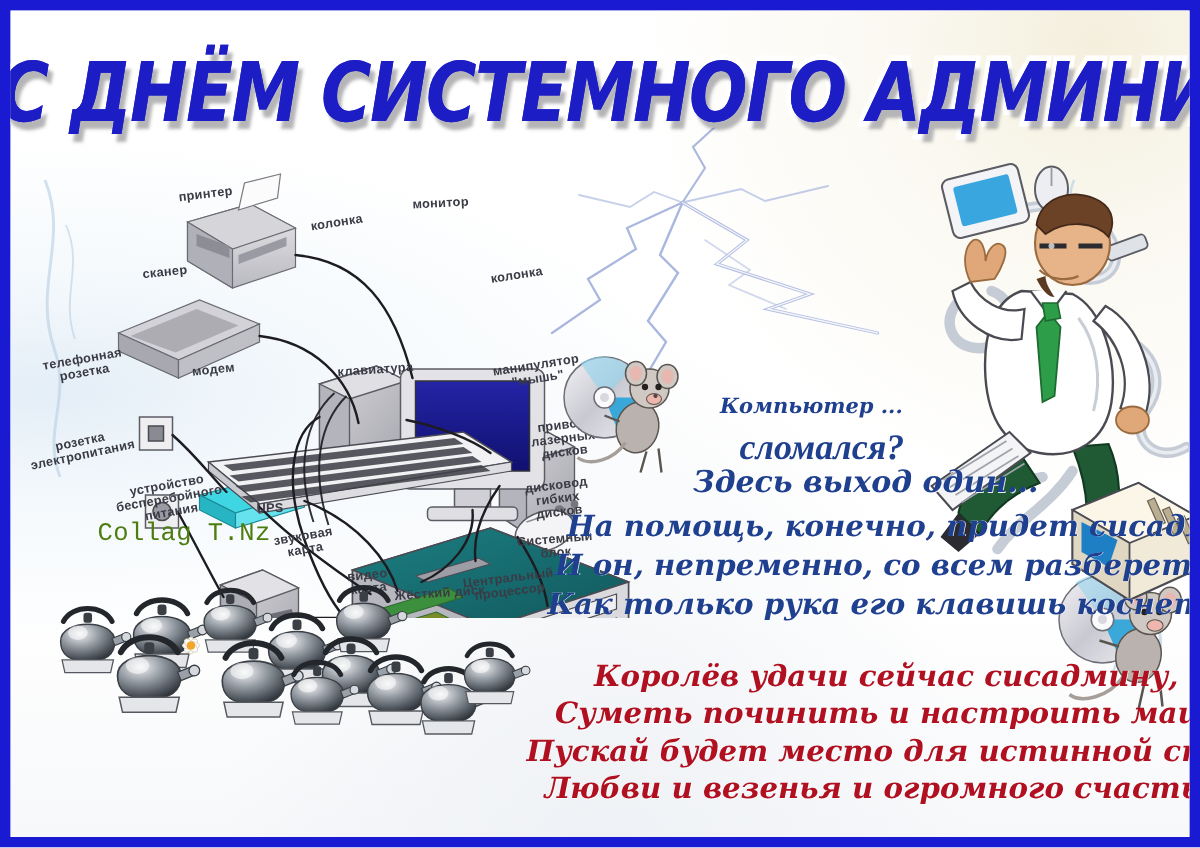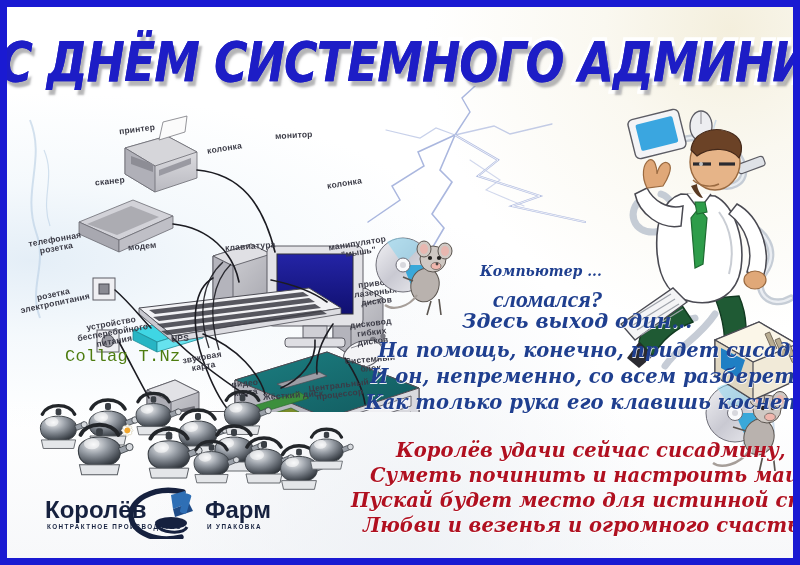--- a/index.html
+++ b/index.html
@@ -703,27 +703,13 @@
       <div class="poem-blue" style="left: 363px; top: 358px; font-size: 19.5px; color: rgb(31, 63, 143);">И он, непременно, со всем разберется,</div>
       <div class="poem-blue" style="left: 358px; top: 384px; font-size: 19.5px; color: rgb(31, 63, 143);">Как только рука его клавишь коснется!!!</div>
     </div>
   <div id="poem-red-wrap">
       <div class="poem-red" style="left: 389px; top: 432px; font-size: 19.5px; color: rgb(176, 16, 32);">Королёв удачи сейчас сисадмину,</div>
       <div class="poem-red" style="left: 363px; top: 457px; font-size: 19.5px; color: rgb(176, 16, 32);">Суметь починить и настроить машину,</div>
       <div class="poem-red" style="left: 344px; top: 482px; font-size: 19.5px; color: rgb(176, 16, 32);">Пускай будет место для истинной страсти,</div>
       <div class="poem-red" style="left: 356px; top: 507px; font-size: 19.5px; color: rgb(176, 16, 32);">Любви и везенья и огромного счастья!</div>
     </div>
 
-  <div id="logo">
-    <div class="logo-word" style="left:0;top:6px;">Королёв</div>
-    <div class="logo-sub" style="left:2px;top:33px;">КОНТРАКТНОЕ ПРОИЗВОДСТВО</div>
-    <svg width="82" height="52" style="position:absolute;left:82px;top:-3px;">
-      <path d="M56 5 C26 -2, 2 14, 4 30 C6 46, 30 56, 54 50" fill="none" stroke="#16213f" stroke-width="5.4" stroke-linecap="round"></path>
-      <path d="M44 8 L58 4 L62 16 L46 22 Z" fill="#2f6fb5"></path>
-      <path d="M46 22 L62 16 L66 24 L48 30 Z" fill="#1f4b86"></path>
-      <rect x="58" y="6" width="7" height="20" rx="2" fill="#2f6fb5" transform="rotate(16 58 6)"></rect>
-      <ellipse cx="44" cy="36" rx="16" ry="6" fill="#16213f"></ellipse>
-      <path d="M30 38 C32 46, 56 48, 60 40" fill="none" stroke="#16213f" stroke-width="3"></path>
-    </svg>
-    <div class="logo-word" style="left:160px;top:6px;">Фарм</div>
-    <div class="logo-sub" style="left:162px;top:33px;">И УПАКОВКА</div>
-  </div>
 </div>
 
 </body></html>

